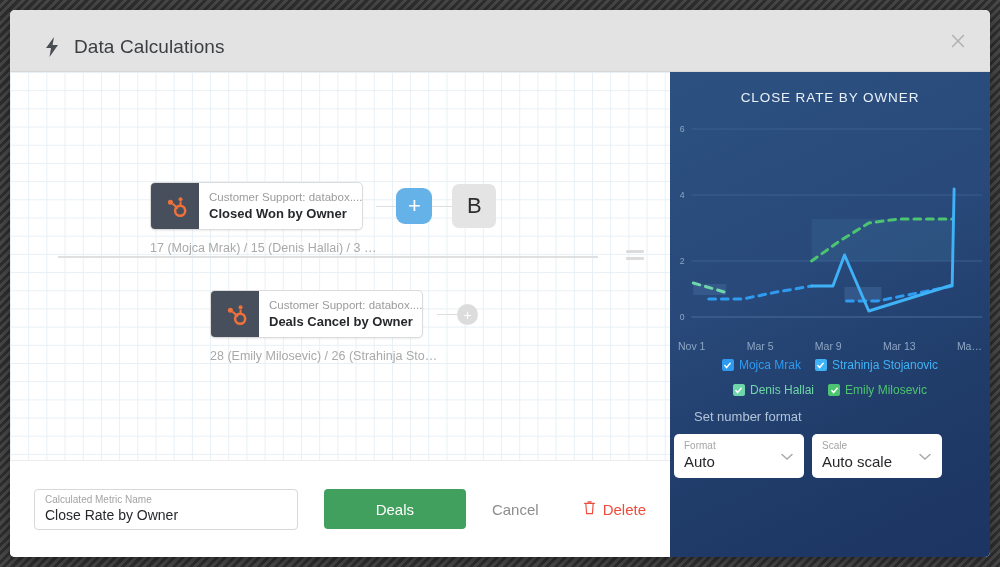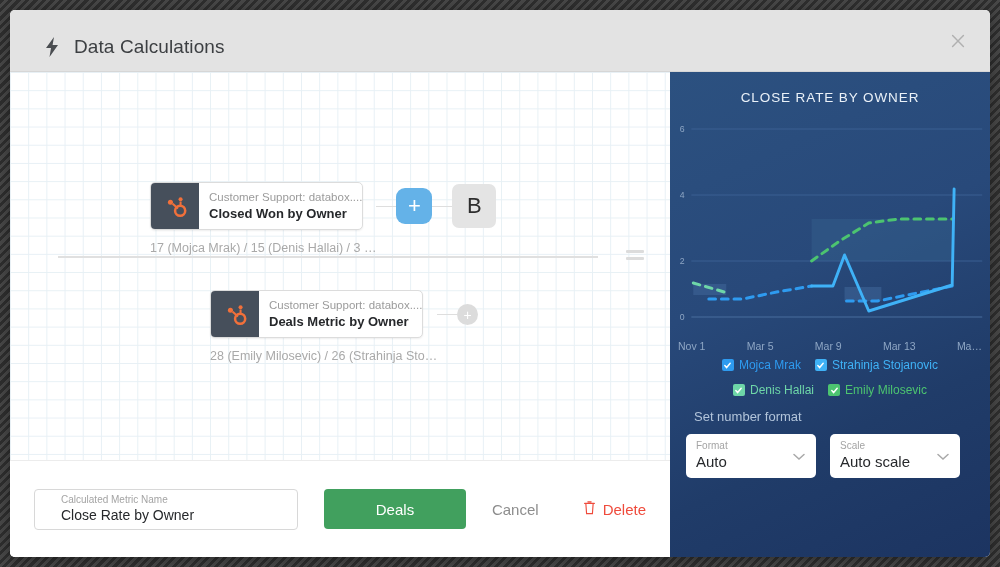--- a/index.html
+++ b/index.html
@@ -111,21 +111,21 @@
   }
   .drag-handle i{ display:block; width:18px; height:3px; background:#dcdcdc; border-radius:1px;}
   
   .footer{
     height:97px; flex:0 0 97px; background:#fff;
     border-top:1px solid #ececec;
     display:flex; align-items:center; padding:0 24px;
   }
   .name-field{
     width:267px; height:41px; border:1px solid #d8d8d8; border-radius:4px;
-    padding:4px 26px; display:flex; flex-direction:column; justify-content:center;
+    padding:4px 10px; display:flex; flex-direction:column; justify-content:center;
     cursor:text; background:#fff;
   }
   .nf-label{ font-size:10px; color:#a4a4a4; line-height:13px;}
   .nf-value{ font-size:14px; color:#26282b; line-height:19px;}
   .save-btn{
     margin-left:26px; width:144px; height:40px; border-radius:4px;
     background:#41a05e; color:#fff; font-size:15px;
     display:flex; align-items:center; justify-content:center; cursor:pointer;
   }
   .cancel-btn{ margin-left:26px; font-size:15px; color:#8d8d8d; cursor:pointer;}
@@ -154,21 +154,21 @@
     width:fit-content;
   }
   .chart-area{ position:relative; height:235px; margin-top:6px;}
   .chart-svg{ display:block; width:100%; height:100%;}
   .legend{ margin-top:6px; display:flex; flex-direction:column; gap:11px;}
   .lg-row{ display:flex; gap:14px; justify-content:center;}
   .lg-item{ display:flex; align-items:center; gap:5px; font-size:12px; cursor:pointer;}
   .cbx{ width:12px; height:12px; border-radius:2px; display:flex; align-items:center; justify-content:center;}
   .cbx svg{ width:9px; height:9px;}
   .num-fmt{ margin:12px 0 0 24px; color:#b2c4da; font-size:13px; cursor:pointer;}
-  .selects{ margin:10px 0 0 16px; display:flex; gap:14px;}
+  .selects{ margin:10px 0 0 4px; display:flex; gap:8px;}
   .sel{
     background:#fff; border-radius:5px; height:44px; padding:4px 10px;
     display:flex; flex-direction:column; justify-content:center; position:relative;
     cursor:pointer;
   }
   .sel.fmt{ width:130px;} .sel.scl{ width:130px;}
   .sel-label{ font-size:10px; color:#a4a4a4; line-height:12px;}
   .sel-value{ font-size:15px; color:#26282b; line-height:20px;}
   .sel-ch{ position:absolute; right:11px; top:50%; transform:translateY(-50%);}
 </style>
@@ -226,21 +226,21 @@
               <div class="blk-icon">
                 <svg viewBox="0 0 32 32" width="27" height="27">
                   <circle cx="10" cy="11" r="3" fill="#f2703a"></circle>
                   <circle cx="22" cy="7.5" r="2.4" fill="#f2703a"></circle>
                   <circle cx="21.5" cy="21" r="6" fill="none" stroke="#f2703a" stroke-width="3"></circle>
                   <path d="M12.6 12.6 L19 18.5 M22 10 L22 15" stroke="#f2703a" stroke-width="2.4" fill="none"></path>
                 </svg>
               </div>
               <div class="blk-txt">
                 <div class="blk-src">Customer Support: databox....</div>
-                <div class="blk-name">Deals Metric by Owner</div>
+                <div class="blk-name">Deals Cancel by Owner</div>
               </div>
             </div>
             <div class="blk-vals">28 (Emily Milosevic) / 26 (Strahinja Sto…</div>
           </div>
           <div class="connector"></div>
           <div class="add-circle">+</div>
         </div>
 
         <div class="divider"></div>
         <div class="drag-handle">

